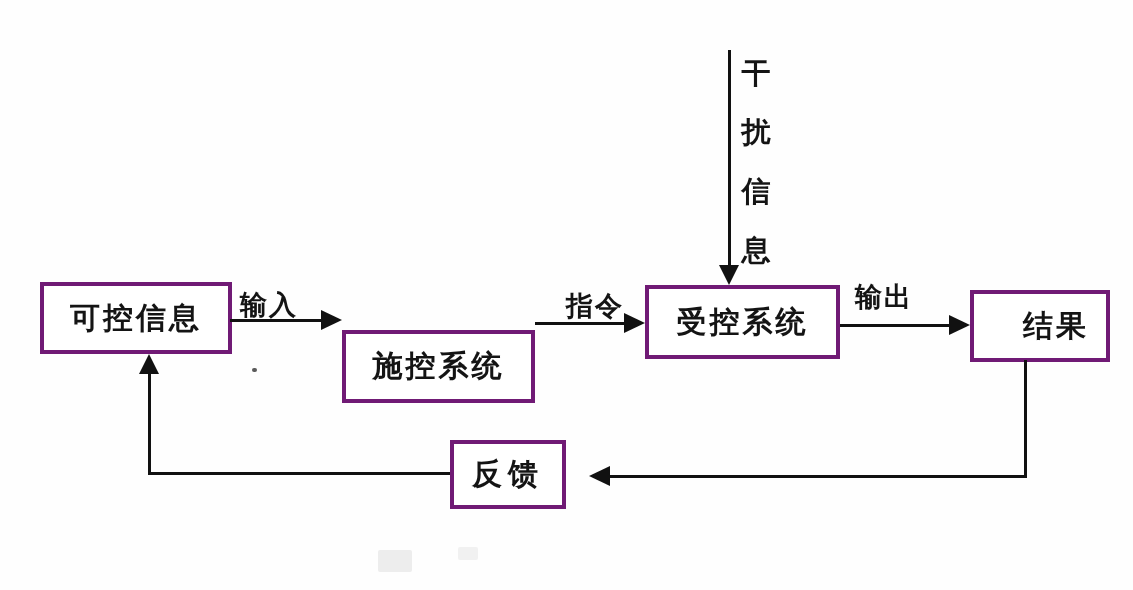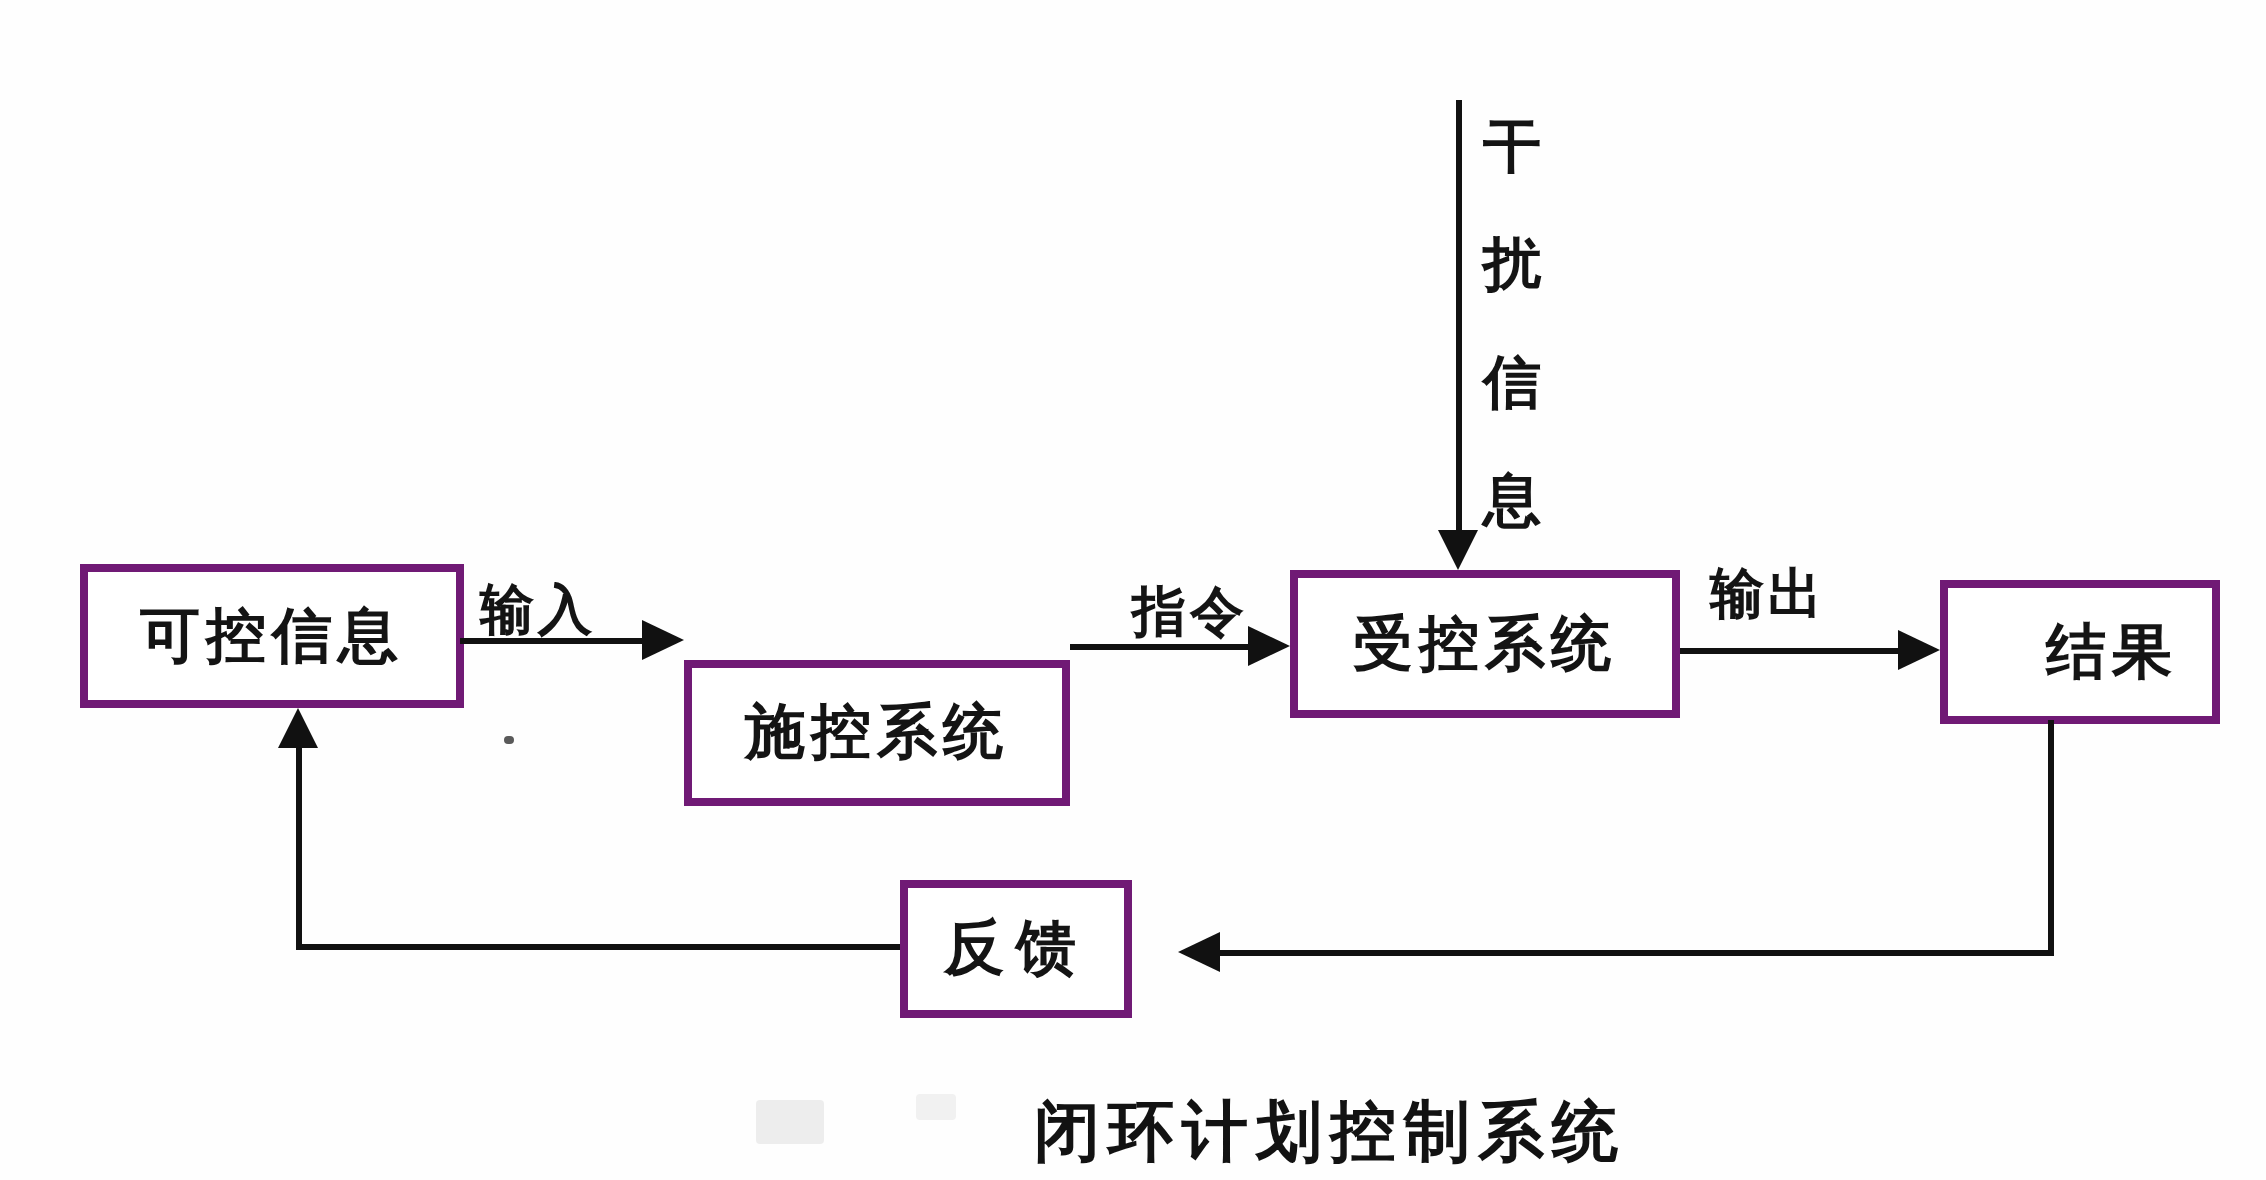--- a/index.html
+++ b/index.html
@@ -108,19 +108,18 @@
   </div>
 
   <div class="vline" style="left:1024px;top:360px;height:118px;"></div>
   <div class="hline" style="left:608px;top:475px;width:419px;"></div>
   <div class="head-left" style="left:589px;top:466px;"></div>
 
   <div class="hline" style="left:150px;top:472px;width:300px;"></div>
   <div class="vline" style="left:148px;top:372px;height:103px;"></div>
   <div class="head-up" style="left:139px;top:354px;"></div>
 
-  <div class="caption" style="left:517px;top:544px;">闭环计划控制系统</div>
 
   <div class="speck" style="left:252px;top:368px;width:5px;height:4px;background:#5a5a5a;"></div>
   <div class="speck" style="left:378px;top:550px;width:34px;height:22px;background:#ededed;"></div>
   <div class="speck" style="left:458px;top:547px;width:20px;height:13px;background:#f1f1f1;"></div>
 
 </div>
 
 </body></html>

